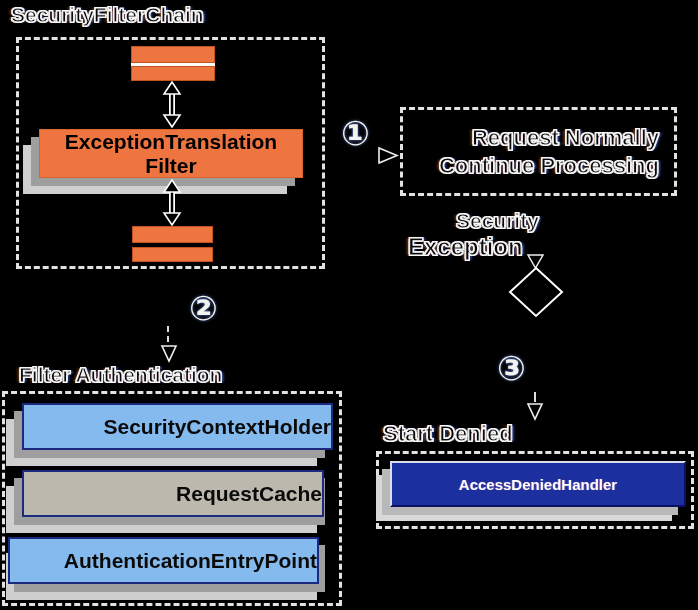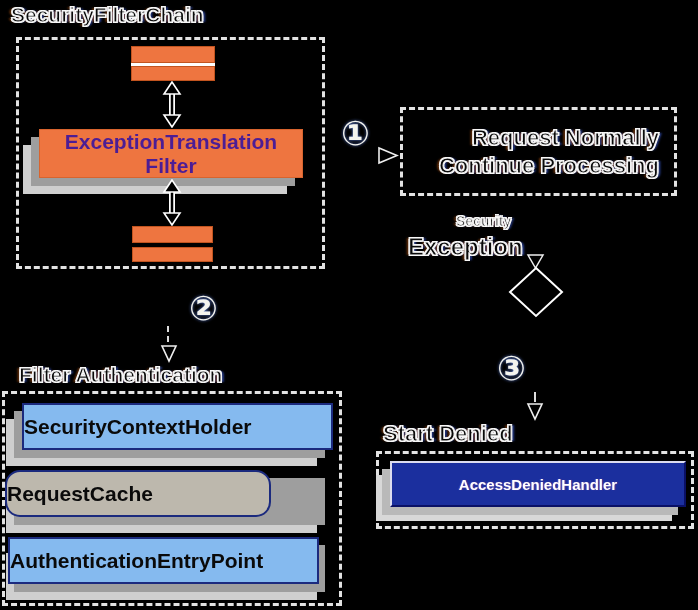--- a/index.html
+++ b/index.html
@@ -17,27 +17,27 @@
   .badge{
     color:#f4f4ee;font-weight:bold;font-size:34px;line-height:1;
     font-family:"DejaVu Sans",sans-serif;
     text-shadow:0 0 3px rgba(110,150,255,.9), 0 0 1px #000;
   }
   .dashedbox{border:3px dashed #e2e2e2;background:transparent;box-sizing:border-box;}
   .bar{background:#ee7540;border:1px solid #c2541f;box-sizing:border-box;}
   .shadow1{background:#9e9e9e;}
   .shadow2{background:#cfcfcf;}
   .orangebox{
-    background:#ee7540;color:#4c1d95;font-weight:bold;font-size:21px;line-height:24px;
+    background:#ee7540;color:#000000;font-weight:bold;font-size:21px;line-height:24px;
     display:flex;flex-direction:column;align-items:center;justify-content:center;
     box-sizing:border-box;border:1px solid #d8642e;text-align:center;
   }
   .authbox{
     box-sizing:border-box;border:2px solid #1b2a7e;color:#0a0a0a;font-weight:bold;font-size:21px;
-    display:flex;align-items:center;justify-content:flex-start;white-space:nowrap;
+    display:flex;align-items:center;justify-content:flex-end;white-space:nowrap;
   }
   .bluefill{background:#85baef;}
   .grayfill{background:#bdb8ad;}
   .handlerbox{
     box-sizing:border-box;background:#1b2f9e;color:#fff;font-weight:bold;font-size:15px;
     border-top:2px solid #dcdcf0;border-left:2px solid #dcdcf0;
     border-right:2px solid #0a1066;border-bottom:2px solid #0a1066;
     display:flex;align-items:center;justify-content:center;white-space:nowrap;
     text-shadow:1px 0 1px rgba(255,80,80,.35), -1px 0 1px rgba(80,120,255,.5);
   }
@@ -91,21 +91,21 @@
   <svg class="abs" style="left:377px;top:146px;" width="22" height="19" viewBox="0 0 22 19">
     <polygon points="2,2 2,17 20,9.5" fill="#000" stroke="#eee" stroke-width="1.6"></polygon>
   </svg>
 
   <div class="abs dashedbox" style="left:400px;top:107px;width:277px;height:89px;padding:14px 15px 0 0;text-align:right;">
     <div class="otext" style="font-size:22px;line-height:28px;">Request Normally</div>
     <div class="otext" style="font-size:22px;line-height:28px;">Continue Processing</div>
   </div>
 
   <div class="abs" style="left:408px;top:208px;">
-    <div class="otext" style="font-size:14px;line-height:26px;padding-left:48px;">Security</div>
+    <div class="otext" style="font-size:21px;line-height:26px;padding-left:48px;">Security</div>
     <div class="otext" style="font-size:24px;line-height:26px;">Exception</div>
   </div>
 
   <svg class="abs" style="left:526px;top:254px;" width="19" height="15" viewBox="0 0 19 15">
     <polygon points="2,1 17,1 9.5,14" fill="#000" stroke="#eee" stroke-width="1.5"></polygon>
   </svg>
 
   <svg class="abs" style="left:508px;top:266px;" width="56" height="52" viewBox="0 0 56 52">
     <polygon points="28,2 54,26 28,50 2,26" fill="#000" stroke="#fff" stroke-width="2"></polygon>
   </svg>
@@ -122,21 +122,21 @@
   <div class="abs dashedbox" style="left:2px;top:391px;width:340px;height:215px;"></div>
 
   <div class="abs shadow2" style="left:6px;top:419px;width:311px;height:47px;"></div>
   <div class="abs shadow1" style="left:14px;top:411px;width:311px;height:47px;"></div>
   <div class="abs authbox bluefill" style="left:22px;top:403px;width:311px;height:47px;">
     <span>SecurityContextHolder</span>
   </div>
 
   <div class="abs shadow2" style="left:6px;top:486px;width:311px;height:47px;"></div>
   <div class="abs shadow1" style="left:14px;top:478px;width:311px;height:47px;"></div>
-  <div class="abs authbox grayfill" style="left:5px;top:470px;width:266px;height:47px;border-radius:15px;">
+  <div class="abs authbox grayfill" style="left:22px;top:470px;width:302px;height:47px;">
     <span>RequestCache</span>
   </div>
 
   <div class="abs shadow2" style="left:6px;top:553px;width:311px;height:47px;"></div>
   <div class="abs shadow1" style="left:14px;top:545px;width:311px;height:47px;"></div>
   <div class="abs authbox bluefill" style="left:8px;top:537px;width:311px;height:47px;">
     <span>AuthenticationEntryPoint</span>
   </div>
 
   <div class="abs badge" style="left:497px;top:351px;">③</div>

